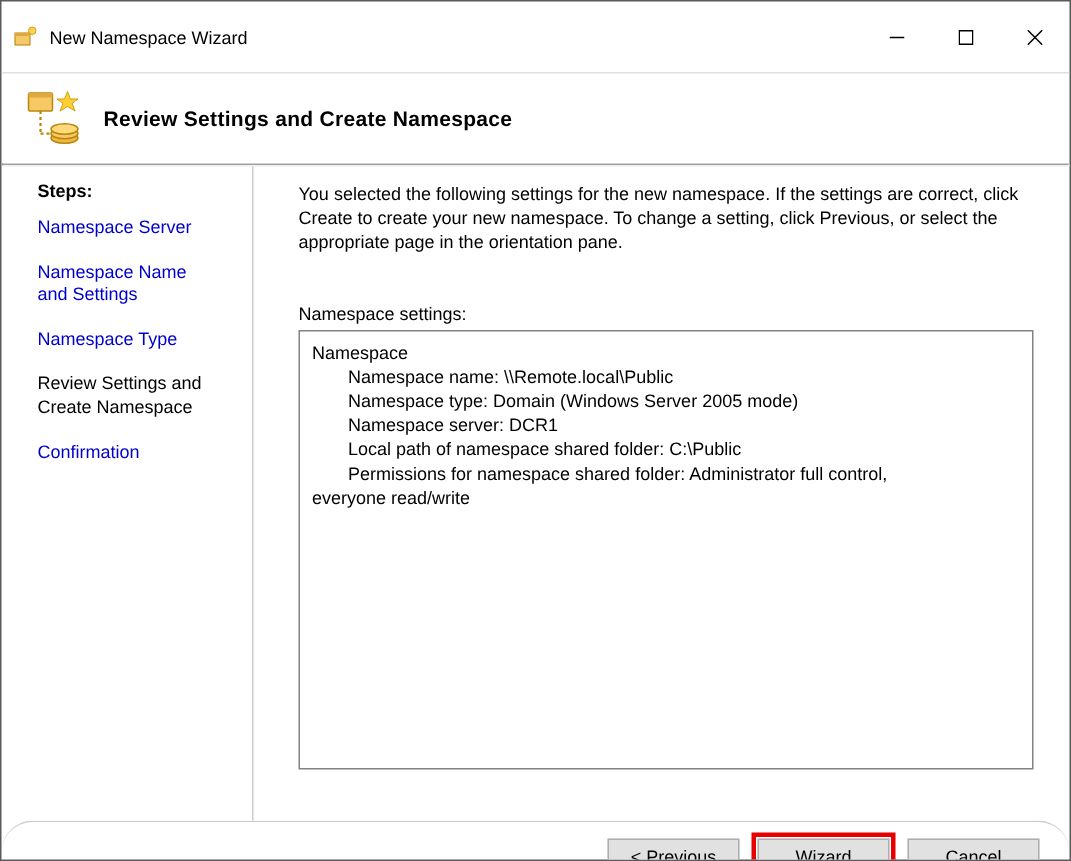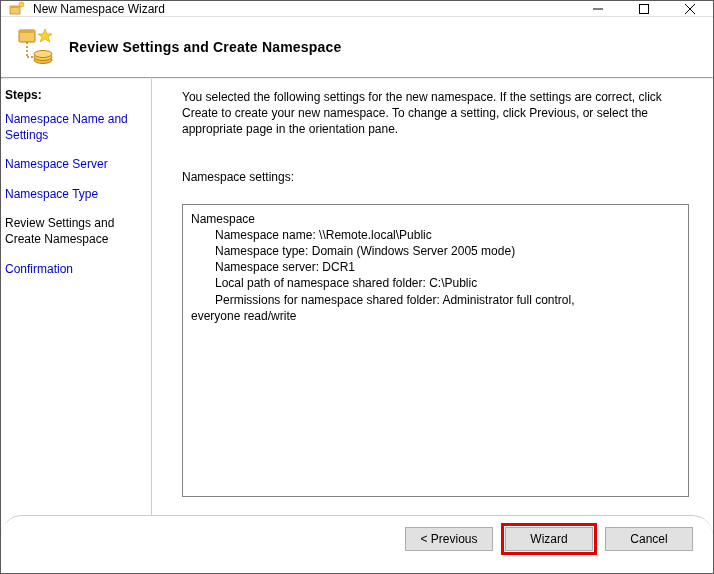--- a/index.html
+++ b/index.html
@@ -8,21 +8,21 @@
     font-family: "Segoe UI", Tahoma, sans-serif;
     font-size: 12px;
     background: #fff;
     width: 714px;
     height: 574px;
     border: 1px solid #5a5a5a;
     position: relative;
     color: #000;
   }
   .titlebar {
-    height: 16px;
+    height: 48px;
     display: flex;
     align-items: center;
     padding-left: 8px;
     border-bottom: 1px solid #e0e0e0;
   }
   .title-icon {
     width: 16px; height: 16px;
     margin-right: 8px;
   }
   .title-text {
@@ -52,22 +52,22 @@
   }
   .divider {
     border-top: 1px solid #a0a0a0;
     margin: 0;
   }
   .body {
     display: flex;
     height: 436px;
   }
   .sidebar {
-    width: 151px;
-    padding: 9px 4px;
+    width: 168px;
+    padding: 9px 24px;
     border-right: 1px solid #ccc;
   }
   .steps-label {
     font-weight: bold;
     margin-bottom: 10px;
     font-size: 12px;
   }
   .step {
     color: #0000cc;
     margin-bottom: 14px;
@@ -81,21 +81,21 @@
   .content {
     flex: 1;
     padding: 10px 24px 0 30px;
     position: relative;
   }
   .desc {
     margin-bottom: 32px;
     line-height: 1.35;
   }
   .settings-label {
-    margin-bottom: 20px;
+    margin-bottom: 4px;
   }
   .settings-box {
     border: 1px solid #828282;
     background: #fff;
     height: 293px;
     padding: 6px 8px;
     overflow: auto;
     line-height: 1.35;
   }
   .indent { margin-left: 24px; }
@@ -168,22 +168,22 @@
       <ellipse cx="28" cy="27" rx="9" ry="3.5" fill="#ffd97a" stroke="#b8860b"></ellipse>
     </svg>
   </span>
   <span class="header-title">Review Settings and Create Namespace</span>
 </div>
 <hr class="divider">
 
 <div class="body">
   <div class="sidebar">
     <div class="steps-label">Steps:</div>
+    <div class="step">Namespace Server</div>
     <div class="step">Namespace Name and Settings</div>
-    <div class="step">Namespace Server</div>
     <div class="step">Namespace Type</div>
     <div class="step current">Review Settings and Create Namespace</div>
     <div class="step">Confirmation</div>
   </div>
 
   <div class="content">
     <div class="desc">You selected the following settings for the new namespace. If the settings are correct, click Create to create your new namespace. To change a setting, click Previous, or select the appropriate page in the orientation pane.</div>
     <div class="settings-label">Namespace settings:</div>
     <div class="settings-box">
       <div>Namespace</div>

